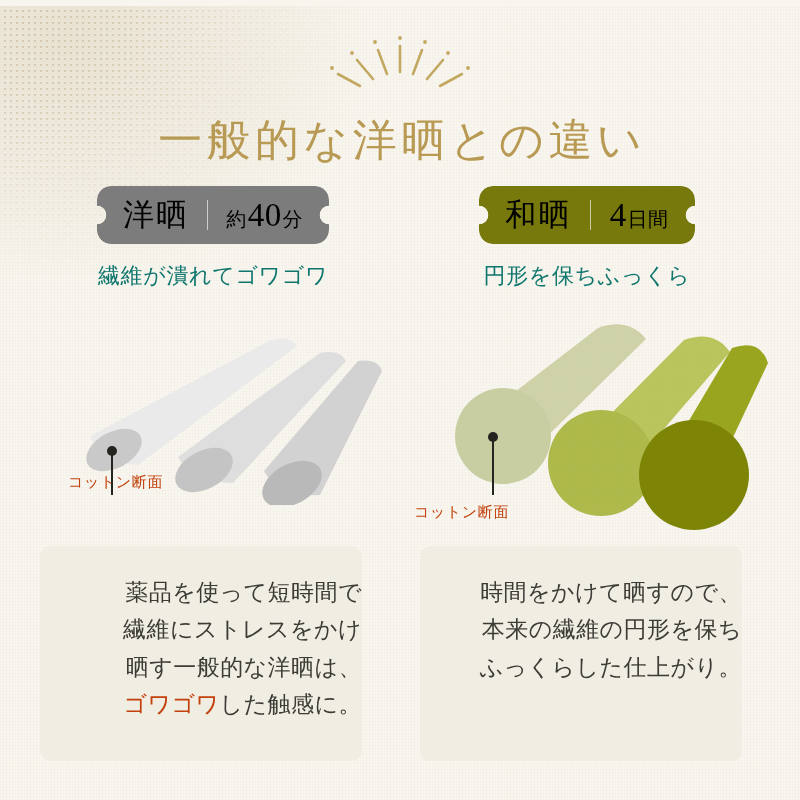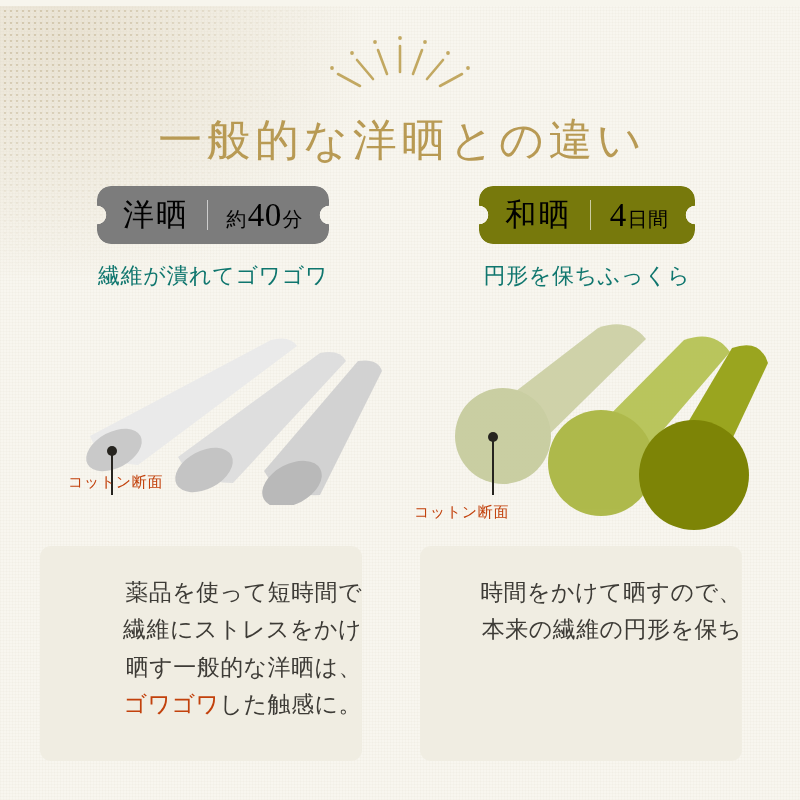--- a/index.html
+++ b/index.html
@@ -304,15 +304,16 @@
     <p>繊維にストレスをかけ</p>
     <p>晒す一般的な洋晒は、</p>
     <p>
       <span class="em-gray">ゴワゴワ</span><span>した触感に。</span>
     </p>
   </div>
 
   <div class="note note-right">
     <p>時間をかけて晒すので、</p>
     <p>本来の繊維の円形を保ち</p>
+    <p class="em-olive">ふっくらした仕上がり。</p>
   </div>
 
 </div>
 
 </body></html>

